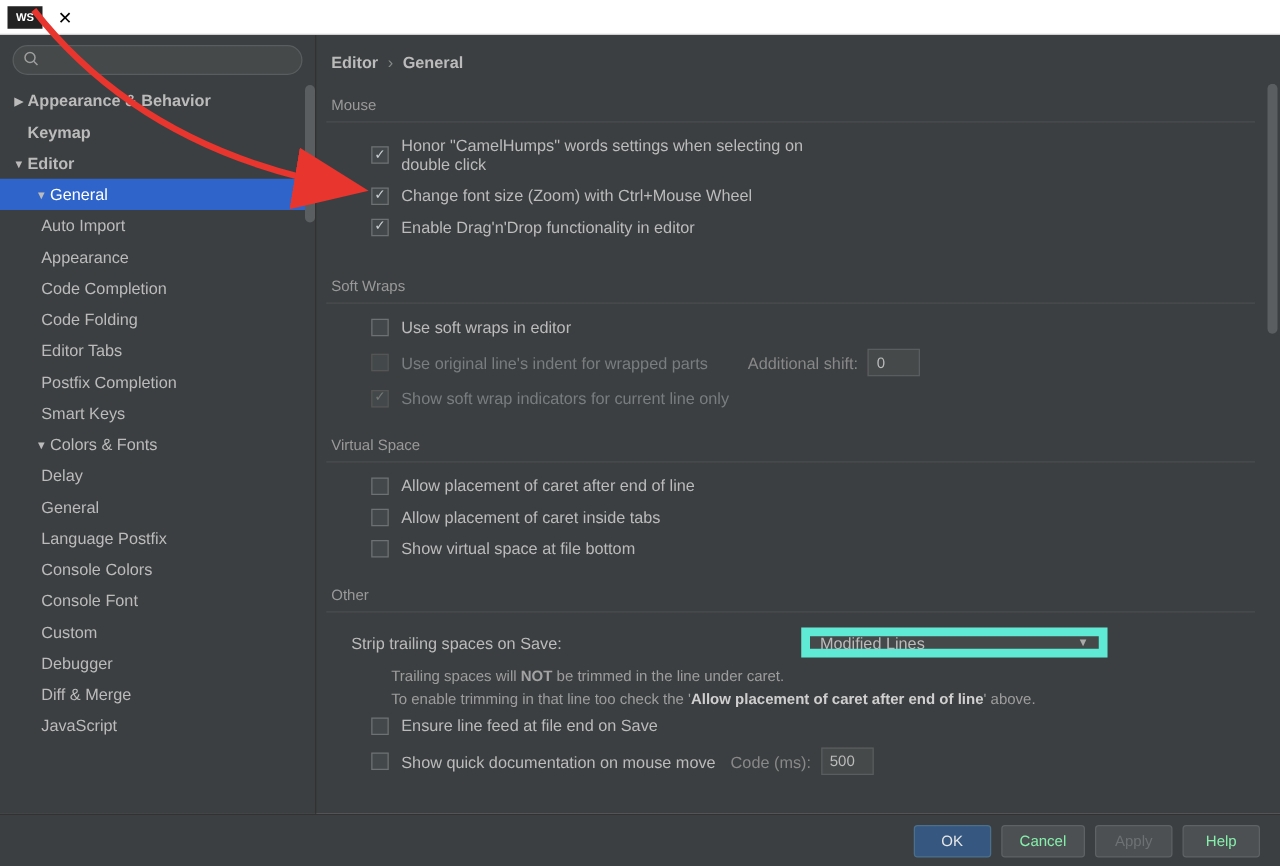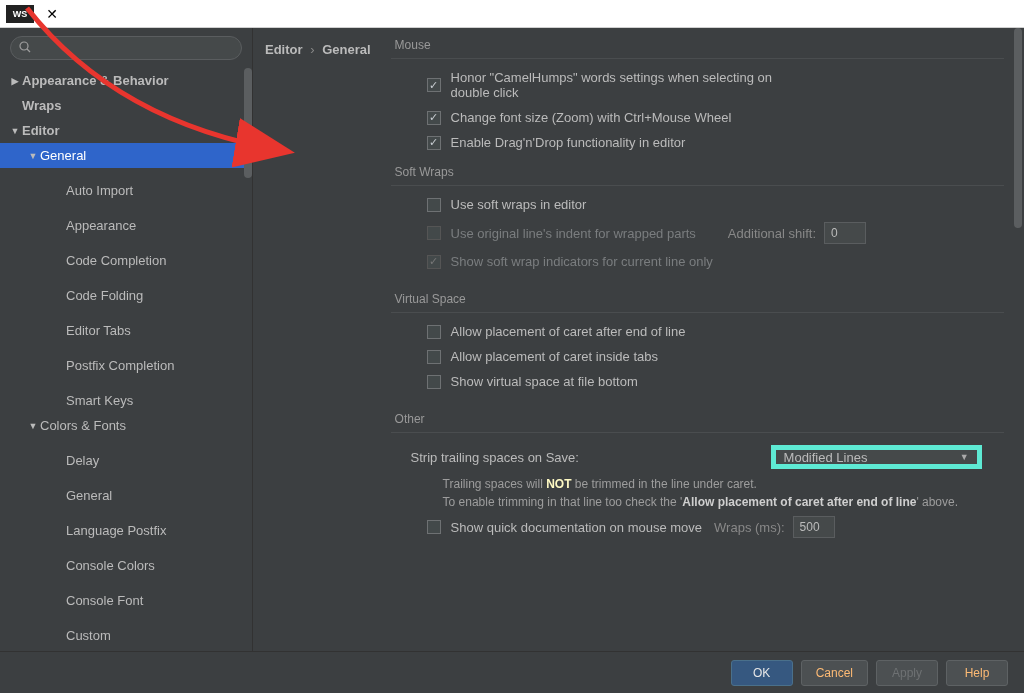--- a/index.html
+++ b/index.html
@@ -90,39 +90,40 @@
     text-align: center;
     font-size: 9px;
     color: #bbbbbb;
   }
   .tree-item.selected {
     background: #2f65ca;
     color: #ffffff;
   }
   .tree-item.l0 { padding-left: 22px; }
   .tree-item.l1 { padding-left: 40px; }
-  .tree-item.l2 { padding-left: 66px; margin-top: 10px; }
+  .tree-item.l2 { padding-left: 33px; }
   .tree-item.has-arrow.l0 { padding-left: 8px; }
   .tree-item.has-arrow.l1 { padding-left: 26px; }
   .sidebar-scroll {
     position: relative;
   }
   .sidebar-thumb {
     position: absolute;
     right: 0;
     top: 0;
     width: 8px;
     height: 110px;
     background: #5b5e60;
     border-radius: 4px;
   }
   
   .content {
     flex: 1;
     display: flex;
+    flex-direction: column;
     position: relative;
   }
   .breadcrumb {
     padding: 14px 12px 10px 12px;
     font-weight: 600;
     color: #bbbbbb;
   }
   .breadcrumb .sep { color: #888; margin: 0 4px; font-weight: normal;}
   .scroll-area {
     flex: 1;
@@ -177,33 +178,33 @@
     text-align: left;
     padding: 0 6px;
     font-size: 12px;
     margin-left: 8px;
   }
   .note {
     padding: 2px 0 2px 52px;
     color: #9d9d9d;
     font-size: 12px;
   }
-  .note .not { color: #fef9c3; font-weight: 700; }
+  .note .not { color: #a3a3a3; font-weight: 700; }
   .note .bold { color: #cfcfcf; font-weight: 600; }
   .select-row {
     display: flex;
     align-items: center;
     padding: 6px 0 6px 20px;
   }
   .select-row .lbl { width: 360px; color: #bbb; }
   .select-box {
-    width: 211px;
+    width: 245px;
     height: 24px;
     background: #45494a;
-    border: 5px solid #5eead4;
+    border: 7px solid #5eead4;
     display: flex;
     align-items: center;
     padding: 0 8px;
     color: #bbb;
     justify-content: space-between;
     cursor: pointer;
   }
   .select-box .chev { font-size: 9px; color: #aaa; }
   .content-thumb {
     position: absolute;
@@ -224,21 +225,21 @@
     align-items: center;
     gap: 8px;
     padding: 0 16px;
   }
   .btn {
     height: 26px;
     min-width: 62px;
     padding: 0 14px;
     background: #4c5052;
     border: 1px solid #5e6264;
-    color: #fdba74;
+    color: #86efac;
     font-size: 12px;
     cursor: pointer;
     border-radius: 3px;
   }
   .btn.primary {
     background: #365880;
     border-color: #4a708b;
     color: #e6e6e6;
   }
   .btn.disabled { color: #6e7173; cursor: default; }
@@ -271,21 +272,21 @@
         <input type="text" placeholder="" style="">
       </div>
     </div>
     <div class="tree sidebar-scroll" id="tree">
 
       <div class="tree-item l0 bold has-arrow">
           <span class="arrow">▶</span>
           <span>Appearance &amp; Behavior</span>
         </div>
         <div class="tree-item l0 bold">
-          <span>Wraps</span>
+          <span>Keymap</span>
         </div>
         <div class="tree-item l0 bold has-arrow">
           <span class="arrow">▼</span>
           <span>Editor</span>
         </div>
         <div class="tree-item l1 selected has-arrow">
           <span class="arrow">▼</span>
           <span>General</span>
         </div>
         <div class="tree-item l2">
@@ -361,21 +362,21 @@
       </div>
       <div class="opt-row">
         <span class="cb checked"></span>
         <span>Change font size (Zoom) with Ctrl+Mouse Wheel</span>
       </div>
       <div class="opt-row">
         <span class="cb checked"></span>
         <span>Enable Drag'n'Drop functionality in editor</span>
       </div>
 
-      <div class="section-title" style="margin-top:10px;">Soft Wraps</div>
+      <div class="section-title" style="margin-top:28px;">Soft Wraps</div>
       <hr class="sep-line">
       <div class="opt-row">
         <span class="cb"></span>
         <span>Use soft wraps in editor</span>
       </div>
       <div class="opt-row disabled">
         <span class="cb disabled"></span>
         <span>Use original line's indent for wrapped parts</span>
         <span class="inline-label" style="margin-left:32px;">Additional shift:</span>
         <input class="num-input" value="0" style="">
@@ -410,22 +411,26 @@
         </div>
       </div>
       <div class="note">
         <span>Trailing spaces will </span><span class="not">NOT</span><span> be trimmed in the line under caret.</span>
       </div>
       <div class="note">
         <span>To enable trimming in that line too check the '</span><span class="bold">Allow placement of caret after end of line</span><span>' above.</span>
       </div>
       <div class="opt-row">
         <span class="cb"></span>
+        <span>Ensure line feed at file end on Save</span>
+      </div>
+      <div class="opt-row">
+        <span class="cb"></span>
         <span>Show quick documentation on mouse move</span>
-        <span class="inline-label" style="margin-left:12px;">Wraps (ms):</span>
+        <span class="inline-label" style="margin-left:12px;">Code (ms):</span>
         <input class="num-input" value="500" style="">
       </div>
 
       <div class="content-thumb"></div>
     </div>
 
     <svg class="annot-arrow" style="left:-236px; top:-30px;" width="300" height="200">
       <defs>
         <marker id="ah" markerWidth="12" markerHeight="12" refX="10" refY="5" orient="auto">
           <path d="M0,0 L12,5 L0,10 Z" fill="#e8352e"></path>

